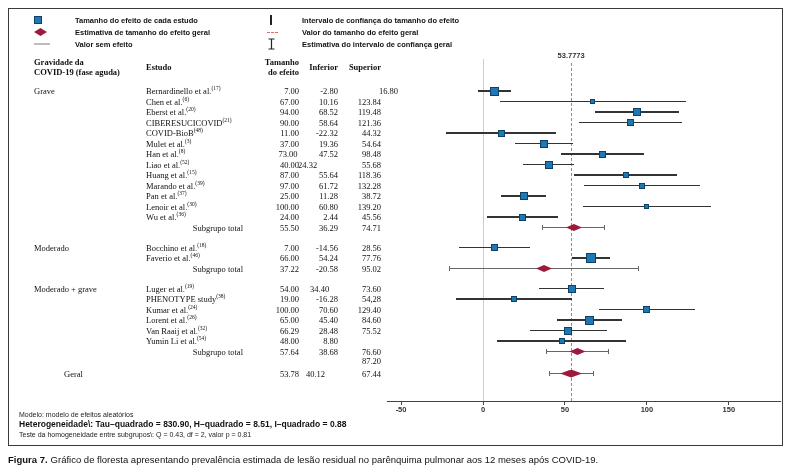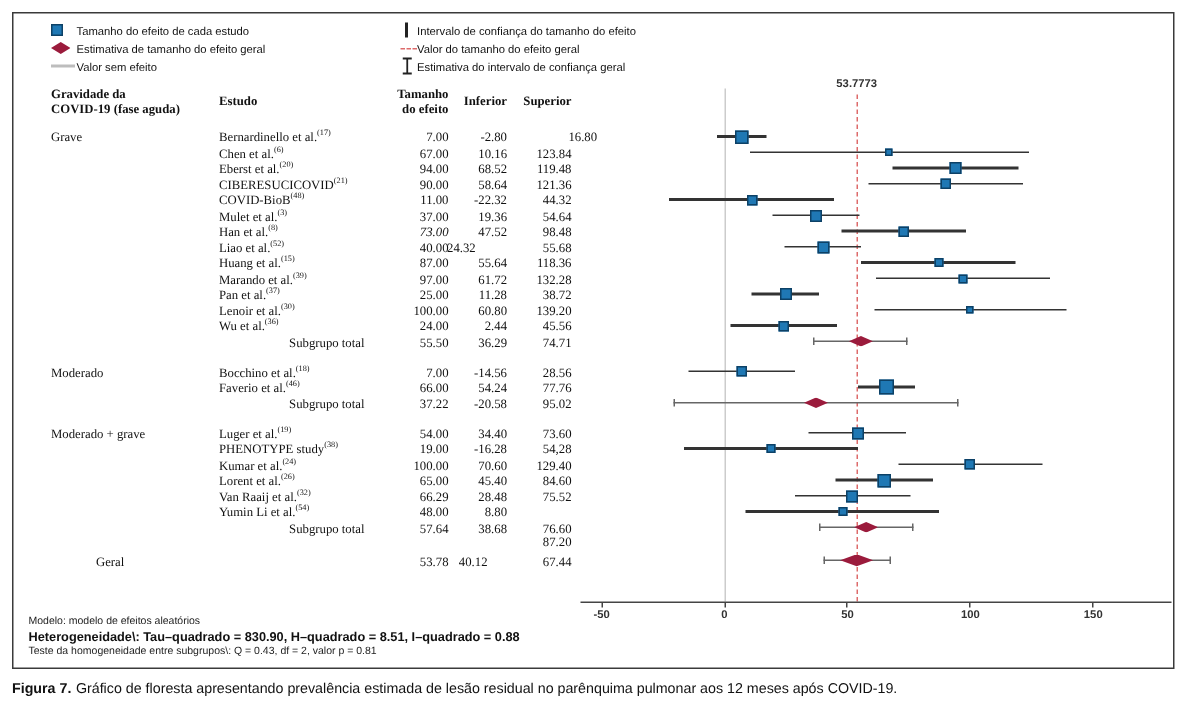--- a/index.html
+++ b/index.html
@@ -4,21 +4,21 @@
 <style>
   * { margin:0; padding:0; box-sizing:border-box; }
   html,body { background:#fff; }
   #canvas { position:relative; width:792px; height:473px; background:#fff; overflow:hidden;
             font-family:"Liberation Sans",sans-serif; }
   #fig-box { position:absolute; left:8px; top:8px; width:775px; height:438px;
              border:1px solid #3a3a3a; background:#fff; }
   .legend-item { position:absolute; height:12px; display:flex; align-items:center; }
   .lg-ic { width:17px; display:flex; align-items:center; }
   .lg-ic2 { width:11px; display:flex; align-items:center; justify-content:flex-start; }
-  .legend-label { font-size:7.5px; font-weight:normal; color:#111; white-space:nowrap; }
+  .legend-label { font-size:7.5px; font-weight:bold; color:#111; white-space:nowrap;margin-left:24px; }
   .lg-square { width:8px; height:8px; background:#1f78b4; border:1px solid #0d4166; }
   .lg-diamond { width:13px; height:8px; background:#9b1b3c;
                 clip-path:polygon(0 50%,50% 0,100% 50%,50% 100%); }
   .lg-grayline { width:16px; height:2px; background:#bdbdbd; }
   .lg-vbar { width:2px; height:10px; background:#222; margin-left:3px; }
   .lg-reddash { width:14px; height:0; border-top:1.5px dashed #dd6b6b; }
   .hdr { position:absolute; font-family:"Liberation Serif",serif; font-weight:bold;
          font-size:8.5px; color:#111; white-space:nowrap; }
   .cell { position:absolute; font-family:"Liberation Serif",serif; font-size:8.5px;
           color:#111; white-space:nowrap; height:10.5px; line-height:10.5px; }
@@ -182,21 +182,21 @@
         <div class="cell" style="left: 330px; top: 108.5px; width: 42px; text-align: right;">121.36</div>
         <div class="cell" style="left: 137px; top: 119px;">COVID-BioB<sup>(48)</sup></div>
         <div class="cell" style="left: 240px; top: 119px; width: 50px; text-align: right;">11.00</div>
         <div class="cell" style="left: 289px; top: 119px; width: 40px; text-align: right;">-22.32</div>
         <div class="cell" style="left: 330px; top: 119px; width: 42px; text-align: right;">44.32</div>
         <div class="cell" style="left: 137px; top: 129.5px;">Mulet et al.<sup>(3)</sup></div>
         <div class="cell" style="left: 240px; top: 129.5px; width: 50px; text-align: right;">37.00</div>
         <div class="cell" style="left: 289px; top: 129.5px; width: 40px; text-align: right;">19.36</div>
         <div class="cell" style="left: 330px; top: 129.5px; width: 42px; text-align: right;">54.64</div>
         <div class="cell" style="left: 137px; top: 140px;">Han et al.<sup>(8)</sup></div>
-        <div class="cell" style="left: 240px; top: 140px; width: 50px; text-align: right; font-style: italic;">73.00</div>
+        <div class="cell" style="left: 254px; top: 140px; width: 50px; text-align: center;">73.00</div>
         <div class="cell" style="left: 289px; top: 140px; width: 40px; text-align: right;">47.52</div>
         <div class="cell" style="left: 330px; top: 140px; width: 42px; text-align: right;">98.48</div>
         <div class="cell" style="left: 137px; top: 150.5px;">Liao et al.<sup>(52)</sup></div>
         <div class="cell" style="left: 240px; top: 150.5px; width: 50px; text-align: right;">40.00</div>
         <div class="cell" style="left: 289px; top: 150.5px; width: 40px; ">24.32</div>
         <div class="cell" style="left: 330px; top: 150.5px; width: 42px; text-align: right;">55.68</div>
         <div class="cell" style="left: 137px; top: 161px;">Huang et al.<sup>(15)</sup></div>
         <div class="cell" style="left: 240px; top: 161px; width: 50px; text-align: right;">87.00</div>
         <div class="cell" style="left: 289px; top: 161px; width: 40px; text-align: right;">55.64</div>
         <div class="cell" style="left: 330px; top: 161px; width: 42px; text-align: right;">118.36</div>
@@ -229,21 +229,21 @@
         <div class="cell" style="left: 240px; top: 244px; width: 50px; text-align: right;">66.00</div>
         <div class="cell" style="left: 289px; top: 244px; width: 40px; text-align: right;">54.24</div>
         <div class="cell" style="left: 330px; top: 244px; width: 42px; text-align: right;">77.76</div>
         <div class="cell" style="left: 137px; top: 254.5px; width: 97px; text-align: right;">Subgrupo total</div>
         <div class="cell" style="left: 240px; top: 254.5px; width: 50px; text-align: right;">37.22</div>
         <div class="cell" style="left: 289px; top: 254.5px; width: 40px; text-align: right;">-20.58</div>
         <div class="cell" style="left: 330px; top: 254.5px; width: 42px; text-align: right;">95.02</div>
         <div class="cell" style="left: 25px; top: 274.5px;">Moderado + grave</div>
         <div class="cell" style="left: 137px; top: 274.5px;">Luger et al.<sup>(19)</sup></div>
         <div class="cell" style="left: 240px; top: 274.5px; width: 50px; text-align: right;">54.00</div>
-        <div class="cell" style="left: 289px; top: 274.5px; width: 40px; text-align: right;">34.40</div>
+        <div class="cell" style="left: 301px; top: 274.5px; width: 40px; text-align: left;">34.40</div>
         <div class="cell" style="left: 330px; top: 274.5px; width: 42px; text-align: right; padding-left: 16px;">73.60</div>
         <div class="cell" style="left: 137px; top: 285px;">PHENOTYPE study<sup>(38)</sup></div>
         <div class="cell" style="left: 240px; top: 285px; width: 50px; text-align: right;">19.00</div>
         <div class="cell" style="left: 289px; top: 285px; width: 40px; text-align: right;">-16.28</div>
         <div class="cell" style="left: 330px; top: 285px; width: 42px; text-align: right;">54,28</div>
         <div class="cell" style="left: 137px; top: 295.5px;">Kumar et al.<sup>(24)</sup></div>
         <div class="cell" style="left: 240px; top: 295.5px; width: 50px; text-align: right;">100.00</div>
         <div class="cell" style="left: 289px; top: 295.5px; width: 40px; text-align: right;">70.60</div>
         <div class="cell" style="left: 330px; top: 295.5px; width: 42px; text-align: right;">129.40</div>
         <div class="cell" style="left: 137px; top: 306px;">Lorent et al.<sup>(26)</sup></div>

